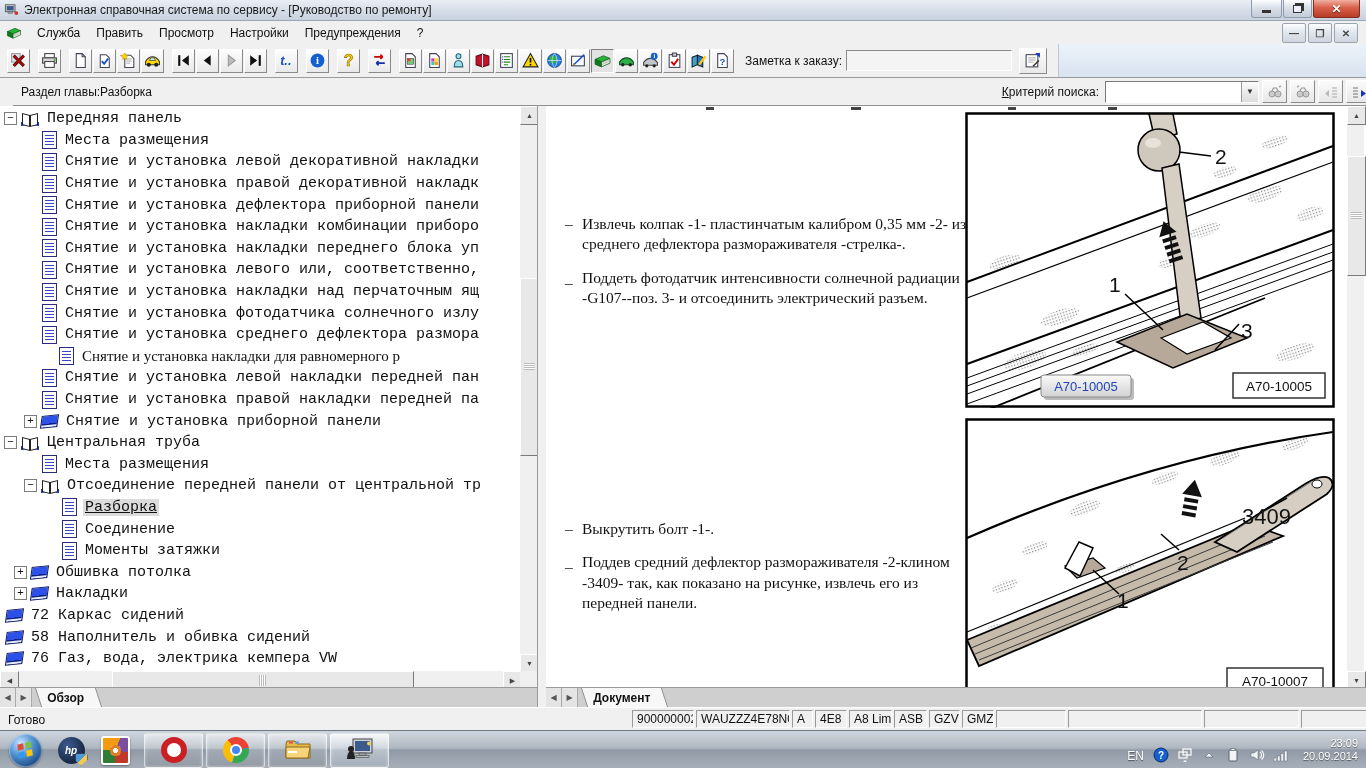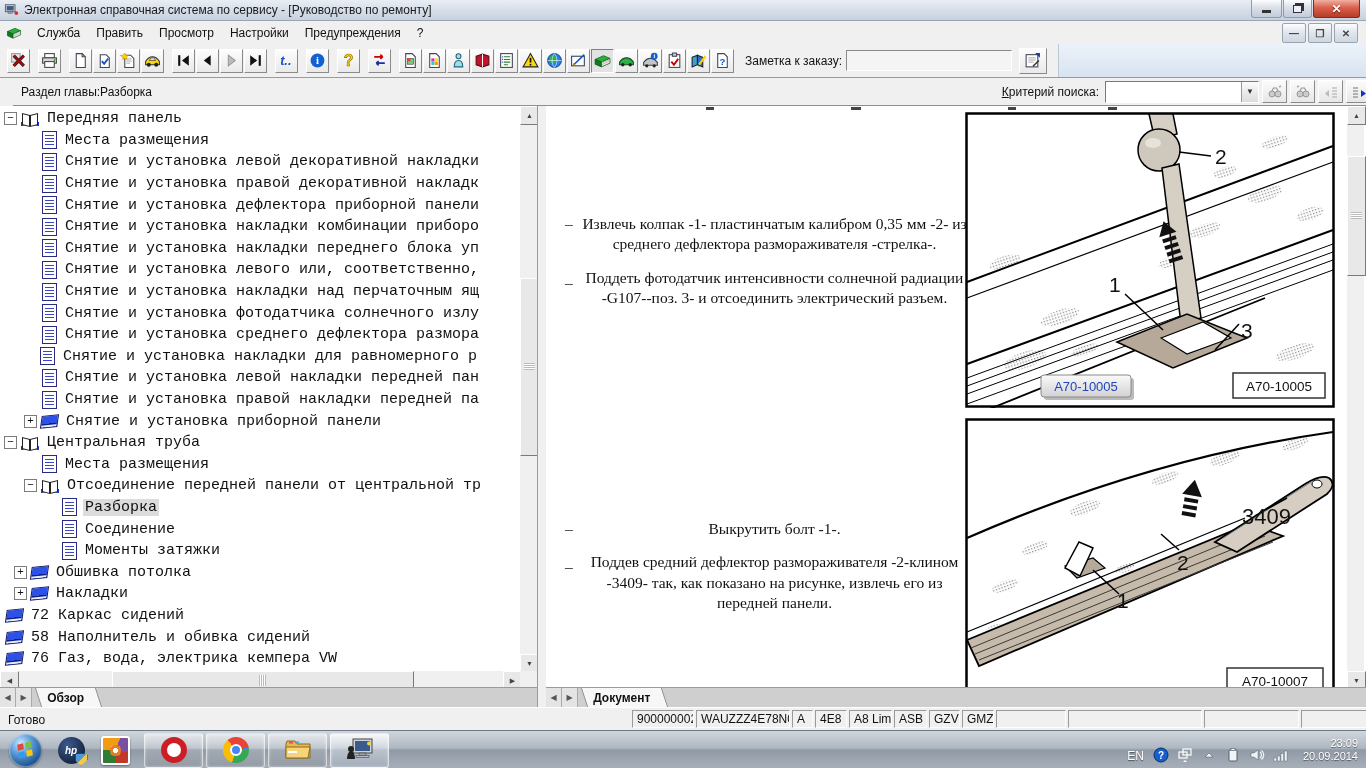--- a/index.html
+++ b/index.html
@@ -83,21 +83,21 @@
     background-image:repeating-linear-gradient(to bottom,#3947c4 0 1px,transparent 1px 3px);background-clip:content-box;}
   .trow.bc .tico{width:15px;height:11px;background:linear-gradient(180deg,#2b51e8 0 68%,#0d1f80 68% 100%);
     box-shadow:inset 0 -3px 0 -1px #e6ecff;transform:skewX(-14deg) rotate(-6deg);border:1px solid #0a1560;}
   .trow.bo .tico{width:18px;height:14px;}
   .trow.bo .tico::before,.trow.bo .tico::after{content:"";position:absolute;top:2px;width:6px;height:10px;
     background:#fff;border:1px solid #222;}
   .trow.bo .tico::before{left:1px;transform:skewY(14deg);}
   .trow.bo .tico::after{right:1px;transform:skewY(-14deg);}
   .trow.bo .tico{background:linear-gradient(0deg,#1537d8 0 4px,transparent 4px);}
   .tlabel{padding:0 2px;}
-  .trow.sel .tlabel{background:#dcdcdc;}
+  .trow.sel .tlabel{background:#dcdcdc;text-decoration:underline;}
 
   
   .sb{background:#f0f0f0;}
   .sbv{position:absolute;width:17px;}
   .sbh{position:absolute;height:17px;}
   .sbtn3{position:absolute;width:17px;height:17px;border:1px solid;border-color:#fff #7a7a7a #7a7a7a #fff;
     background:#e8e8e8;display:flex;align-items:center;justify-content:center;font-size:7px;color:#444;}
   .thumb{position:absolute;border:1px solid;border-color:#fff #7a7a7a #7a7a7a #fff;background:#e8e8e8;}
   .grip{position:absolute;left:3px;right:3px;top:50%;height:7px;margin-top:-4px;
     background:repeating-linear-gradient(to bottom,#bbb 0 1px,#fff 1px 2px);}
@@ -111,21 +111,21 @@
   .tarr{width:15px;border-right:1px solid #aaa;background:#e4e4e4;display:flex;align-items:center;justify-content:center;
     font-size:8px;color:#555;}
   .tab{background:#f7f7f7;border-right:1px solid #8a8a8a;padding:0 14px 0 8px;display:flex;align-items:center;
     font-size:12px;font-weight:bold;transform:skewX(18deg);margin-left:6px;border-left:1px solid #8a8a8a;}
   .tab>span{transform:skewX(-18deg);}
 
   
   .docblock{position:absolute;width:402px;font-family:"Liberation Serif",serif;font-size:15.5px;line-height:1.32;}
   .ditem{display:flex;margin-bottom:13px;}
   .ditem .b{width:17px;flex:none;}
-  .ditem .t{flex:1;text-align:center;}
+  .ditem .t{flex:1;}
   .figbox{position:absolute;overflow:hidden;}
   .frag{position:absolute;height:3px;background:#444;top:1px;}
 
   
   .statusbar{position:absolute;left:0;top:707px;width:1366px;height:23px;background:#f0f0f0;
     border-top:1px solid #fff;display:flex;align-items:center;font-size:12px;}
   .st-ready{margin-left:8px;}
   .st-cells{position:absolute;left:632px;top:2px;display:flex;}
   .scell{height:16px;line-height:16px;border:1px solid;border-color:#9a9a9a #fdfdfd #fdfdfd #9a9a9a;
     margin-right:2px;padding:0 4px;white-space:nowrap;overflow:hidden;font-size:12px;}
@@ -517,21 +517,21 @@
           <div class="trow dc" style="padding-left: 42px;">
 
             <span class="tico"></span>
             <span class="tlabel">Снятие и установка фотодатчика солнечного излу</span>
           </div>
           <div class="trow dc" style="padding-left: 42px;">
 
             <span class="tico"></span>
             <span class="tlabel">Снятие и установка среднего дефлектора размора</span>
           </div>
-          <div class="trow dc" style="padding-left: 40px;">
+          <div class="trow dc" style="padding-left: 59px; font-family: Liberation Serif, serif;">
 
             <span class="tico"></span>
             <span class="tlabel">Снятие и установка накладки для равномерного р</span>
           </div>
           <div class="trow dc" style="padding-left: 42px;">
 
             <span class="tico"></span>
             <span class="tlabel">Снятие и установка левой накладки передней пан</span>
           </div>
           <div class="trow dc" style="padding-left: 42px;">

